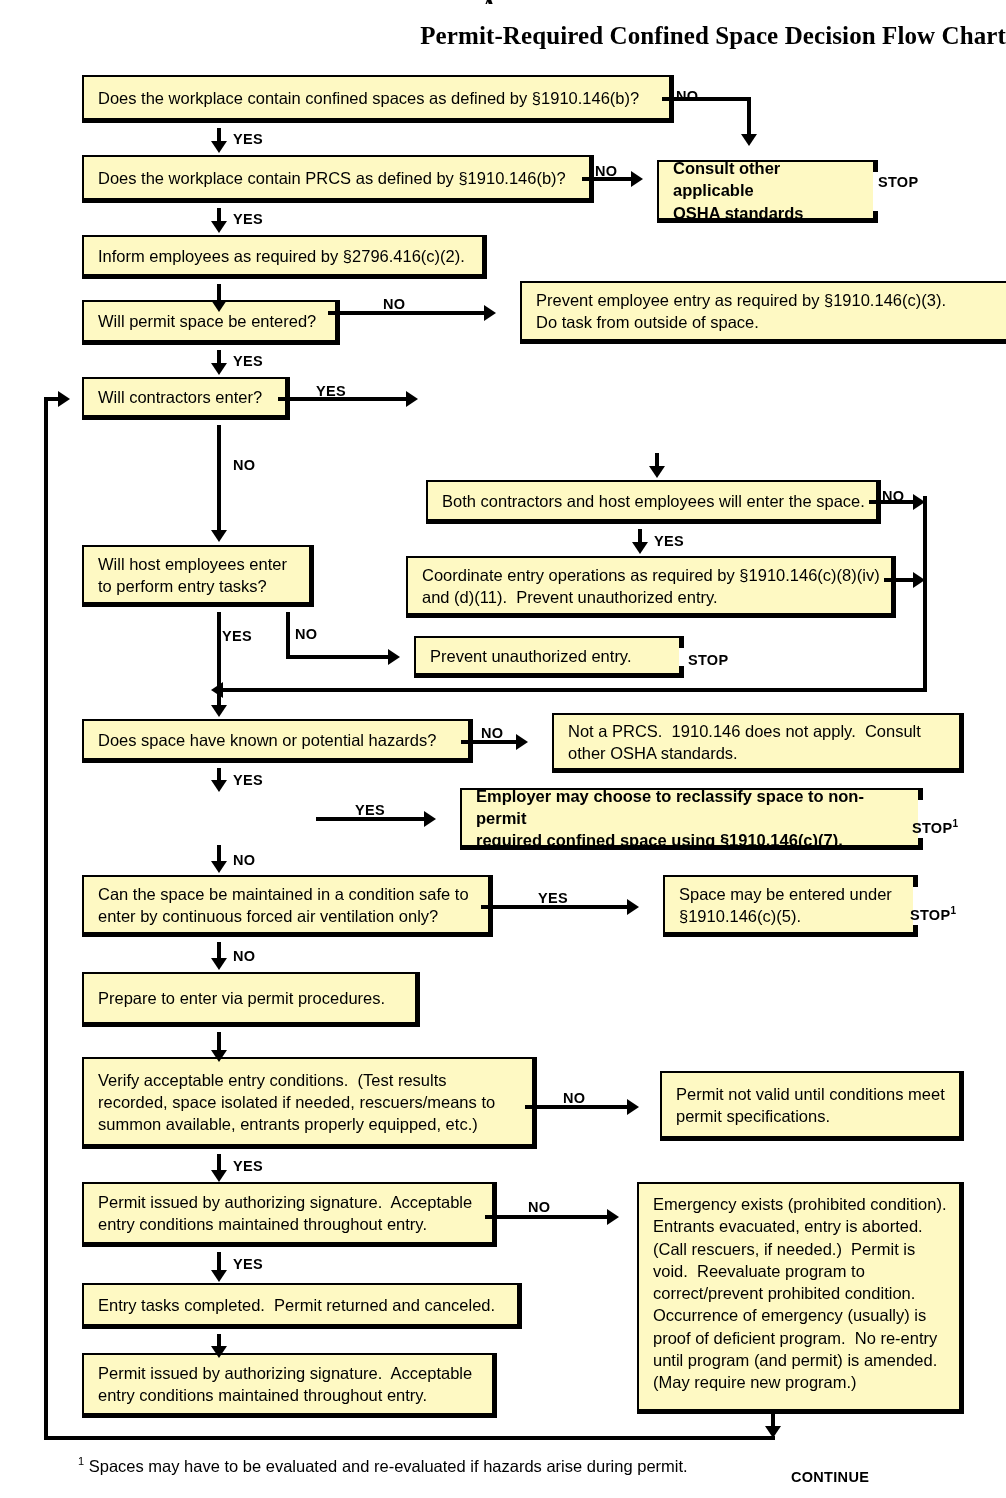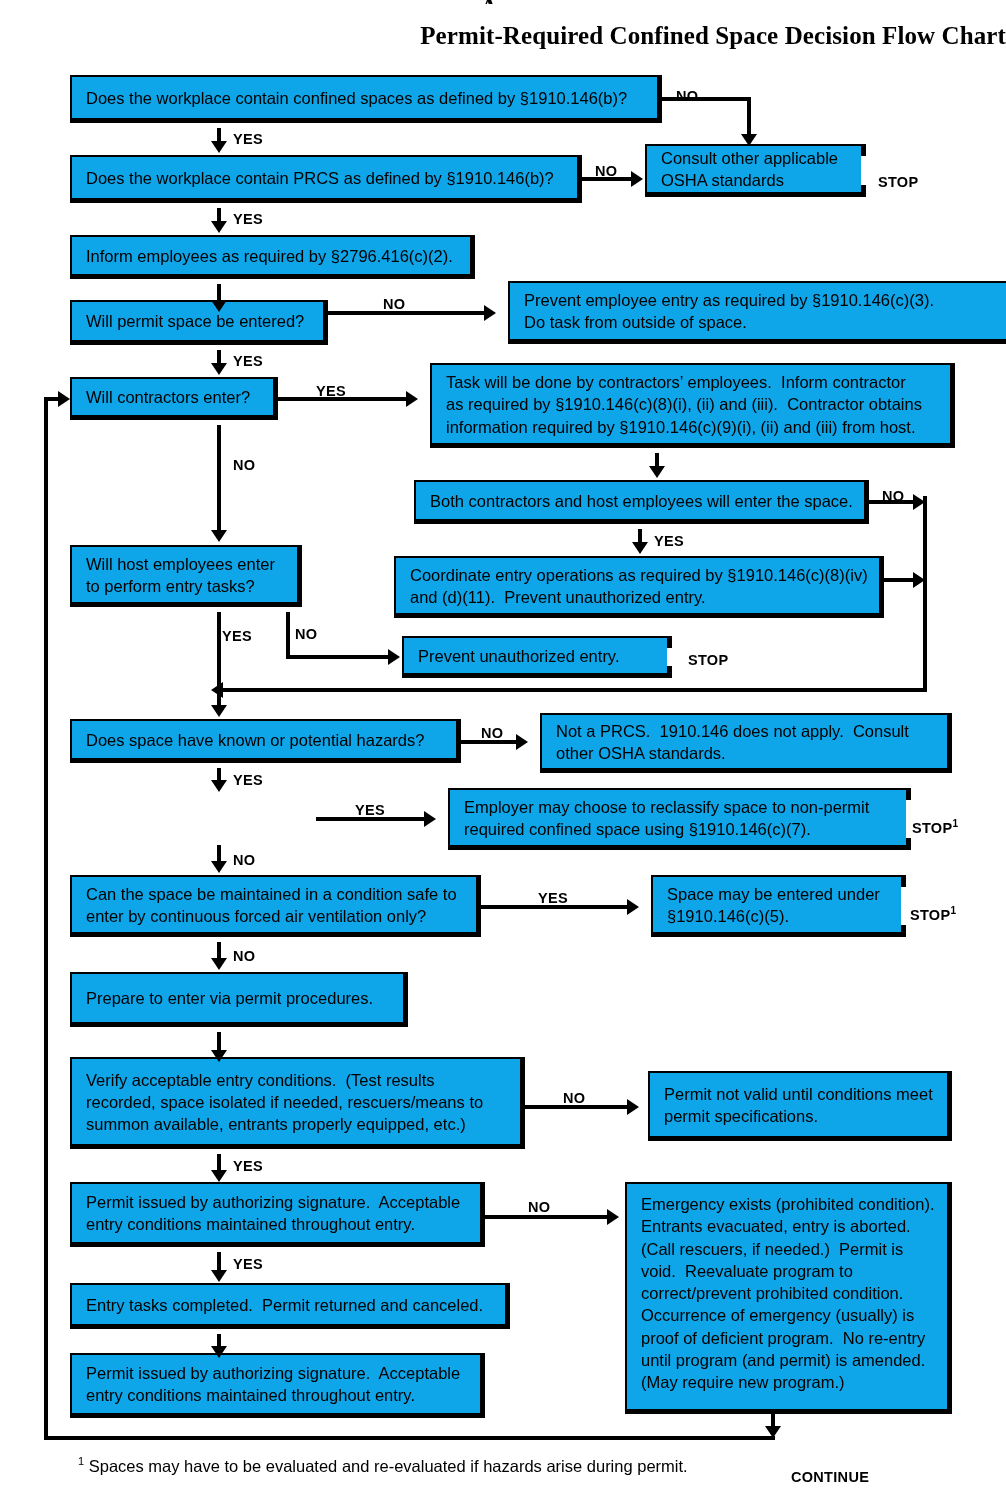--- a/index.html
+++ b/index.html
@@ -12,23 +12,23 @@
          font-family:"Liberation Serif",serif;font-weight:bold;font-size:25px;
          letter-spacing:.1px;}
   .apptop{position:absolute;left:0;top:-6px;width:1006px;text-align:center;
           font-family:"Liberation Serif",serif;font-weight:bold;font-size:25px;
           overflow:hidden;height:10px;}
   .footnote{position:absolute;left:78px;top:1455px;font-size:16.5px;
             font-family:"Liberation Sans",sans-serif;}
   .footnote sup{font-size:11px;vertical-align:super;}
 
   
-  .bx{position:absolute;background:#0ea5e9;box-sizing:border-box;
+  .bx{position:absolute;background:#fef9c3;box-sizing:border-box;
       border-top:2px solid #000;border-left:2px solid #000;
-      border-right:5px solid #000;border-bottom:5px solid #000;}
+      border-right:5px solid #000;border-bottom:5px solid #000;margin-left:12px;}
   .bx .txt{position:absolute;left:14px;right:10px;top:50%;
            transform:translateY(-50%);font-size:16.5px;line-height:1.35;}
   .bx.topal .txt{top:9px;transform:none;}
 
   
   .bx.open{border-right:none;}
   .bx.open::before,.bx.open::after{content:"";position:absolute;right:-5px;
       width:5px;height:12px;background:#000;}
   .bx.open::before{top:-2px;}
   .bx.open::after{bottom:-5px;}
@@ -53,21 +53,21 @@
 
 <div id="stage">
 
   <div class="apptop">App</div>
   <div class="title">Permit-Required Confined Space Decision Flow Chart</div>
 
   <div class="bx" style="left:70px;top:75px;width:592px;height:48px;">
     <div class="txt">Does the workplace contain confined spaces as defined by §1910.146(b)?</div>
     </div>
 
-  <div class="bx open" style="left:645px;top:144px;width:216px;height:53px;">
+  <div class="bx open" style="left:645px;top:160px;width:216px;height:63px;font-weight:bold;">
     <div class="txt">Consult other applicable<br>OSHA standards</div>
     </div>
 
   <div class="bx" style="left:70px;top:155px;width:512px;height:48px;">
     <div class="txt">Does the workplace contain PRCS as defined by §1910.146(b)?</div>
     </div>
 
   <div class="bx" style="left:70px;top:235px;width:405px;height:44px;">
     <div class="txt">Inform employees as required by §2796.416(c)(2).</div>
     </div>
@@ -77,23 +77,20 @@
     </div>
 
   <div class="bx" style="left:508px;top:281px;width:525px;height:63px;">
     <div class="txt">Prevent employee entry as required by §1910.146(c)(3).<br>Do task from outside of space.</div>
     </div>
 
   <div class="bx" style="left:70px;top:377px;width:208px;height:43px;">
     <div class="txt">Will contractors enter?</div>
     </div>
 
-  <div class="bx" style="left:430px;top:363px;width:525px;height:85px;">
-    <div class="txt">Task will be done by contractors’ employees.&nbsp; Inform contractor<br>as required by §1910.146(c)(8)(i), (ii) and (iii).&nbsp; Contractor obtains<br>information required by §1910.146(c)(9)(i), (ii) and (iii) from host.</div>
-    </div>
 
   <div class="bx" style="left:414px;top:480px;width:455px;height:44px;">
     <div class="txt">Both contractors and host employees will enter the space.</div>
     </div>
 
   <div class="bx" style="left:394px;top:556px;width:490px;height:62px;">
     <div class="txt">Coordinate entry operations as required by §1910.146(c)(8)(iv)<br>and (d)(11).&nbsp; Prevent unauthorized entry.</div>
     </div>
 
   <div class="bx" style="left:70px;top:545px;width:232px;height:62px;">
@@ -106,21 +103,21 @@
 
   <div class="bx" style="left:70px;top:719px;width:391px;height:44px;">
     <div class="txt">Does space have known or potential hazards?</div>
     </div>
 
   <div class="bx" style="left:540px;top:713px;width:412px;height:60px;">
     <div class="txt">Not a PRCS.&nbsp; 1910.146 does not apply.&nbsp; Consult<br>other OSHA standards.</div>
     </div>
 
 
-  <div class="bx open" style="left:448px;top:788px;width:458px;height:62px;">
+  <div class="bx open" style="left:448px;top:788px;width:458px;height:62px;font-weight:bold;">
     <div class="txt">Employer may choose to reclassify space to non-permit<br>required confined space using §1910.146(c)(7).</div>
     </div>
 
   <div class="bx" style="left:70px;top:875px;width:411px;height:62px;">
     <div class="txt">Can the space be maintained in a condition safe to<br>enter by continuous forced air ventilation only?</div>
     </div>
 
   <div class="bx open" style="left:651px;top:875px;width:250px;height:62px;">
     <div class="txt">Space may be entered under<br>§1910.146(c)(5).</div>
     </div>

